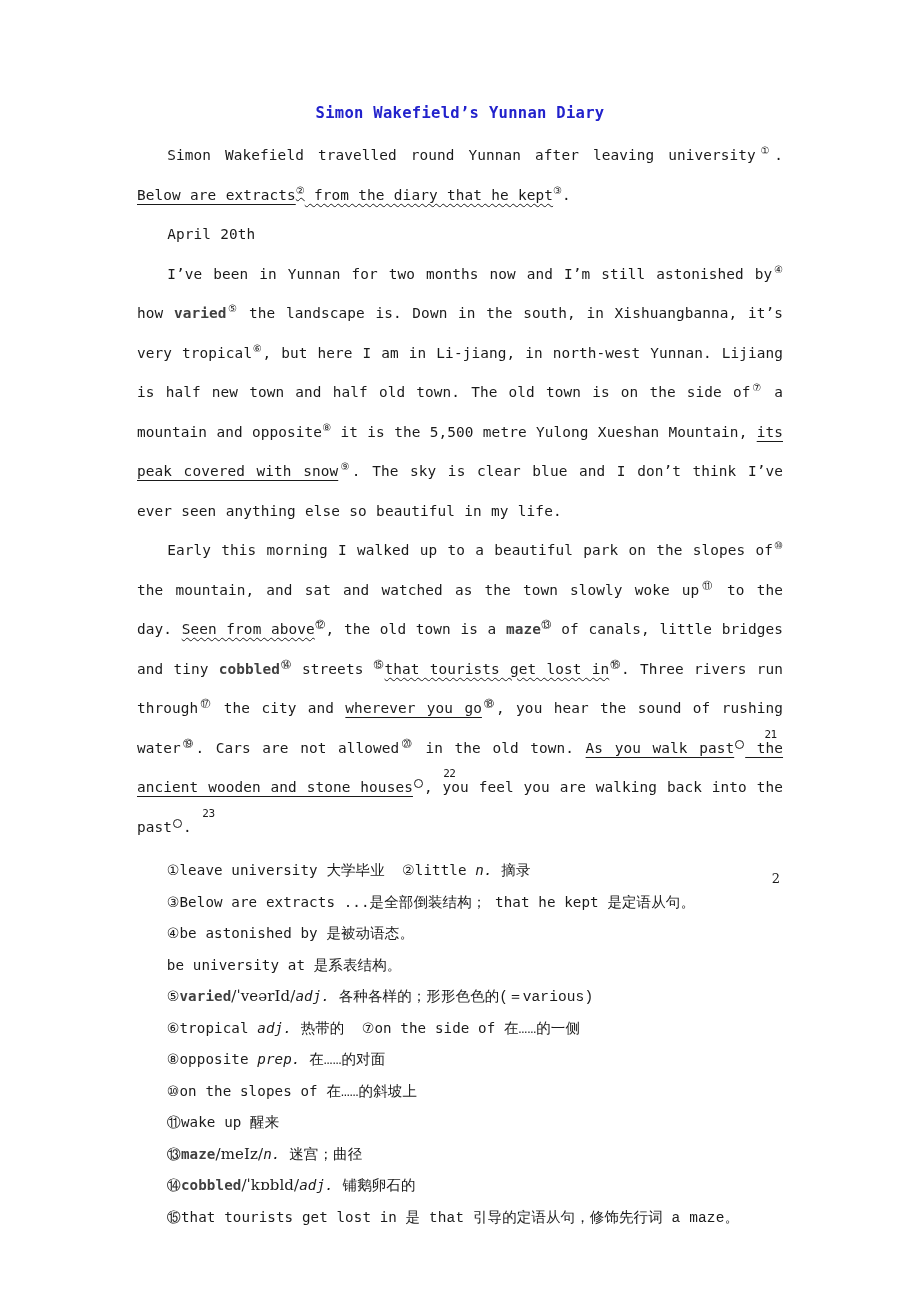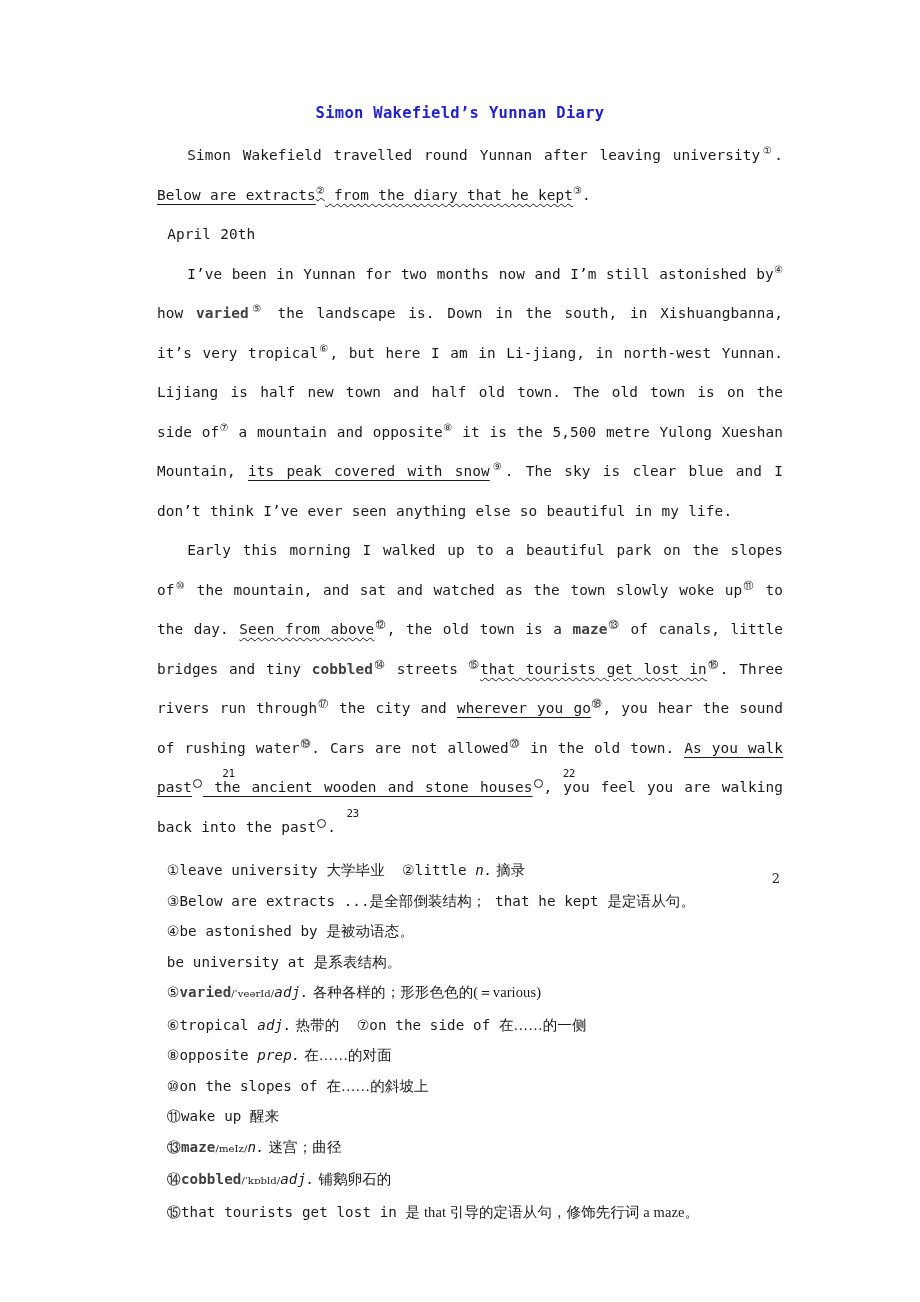--- a/index.html
+++ b/index.html
@@ -43,21 +43,21 @@
   
   .para {
     font-size: 14.4px;
     line-height: 39.5px;
     margin: 0;
     text-align: justify;
     text-justify: inter-word;
     letter-spacing: 0.1px;
     word-spacing: 0.5px;
   }
-  .para.indent { text-indent: 2.1em; margin-left: 20px; }
+  .para.indent { text-indent: 2.1em; }
   .para.plain  { text-indent: 2.1em; }
 
   
   .kw {
     color: #404040;
     font-weight: bold;
   }
   .u-solid {
     text-decoration: underline;
     text-decoration-thickness: 1px;
@@ -110,23 +110,23 @@
     font-size: 14.2px;
     line-height: 30.5px;
   }
   .note {
     margin: 0;
     text-indent: 2.1em;
     letter-spacing: 0.1px;
     white-space: nowrap;
   }
   .note.wrap { white-space: normal; text-indent: 2.1em; }
-  .cn { font-family: Liberation Serif, serif; font-size: 14.5px; }
+  .cn { font-family: Liberation Mono, monospace; font-size: 14.5px; }
   .pos { font-style: italic; }
-  .phon { font-family: "DejaVu Serif", "Liberation Serif", serif; font-size: 10px; }
+  .phon { font-family: "DejaVu Serif", "Liberation Serif", serif; font-size: 15px; }
   .circ {
     font-family: "DejaVu Sans", sans-serif;
     font-size: 14px;
   }
 
   
   .page-number {
     position: absolute;
     right: 140px;
     bottom: 78px;

